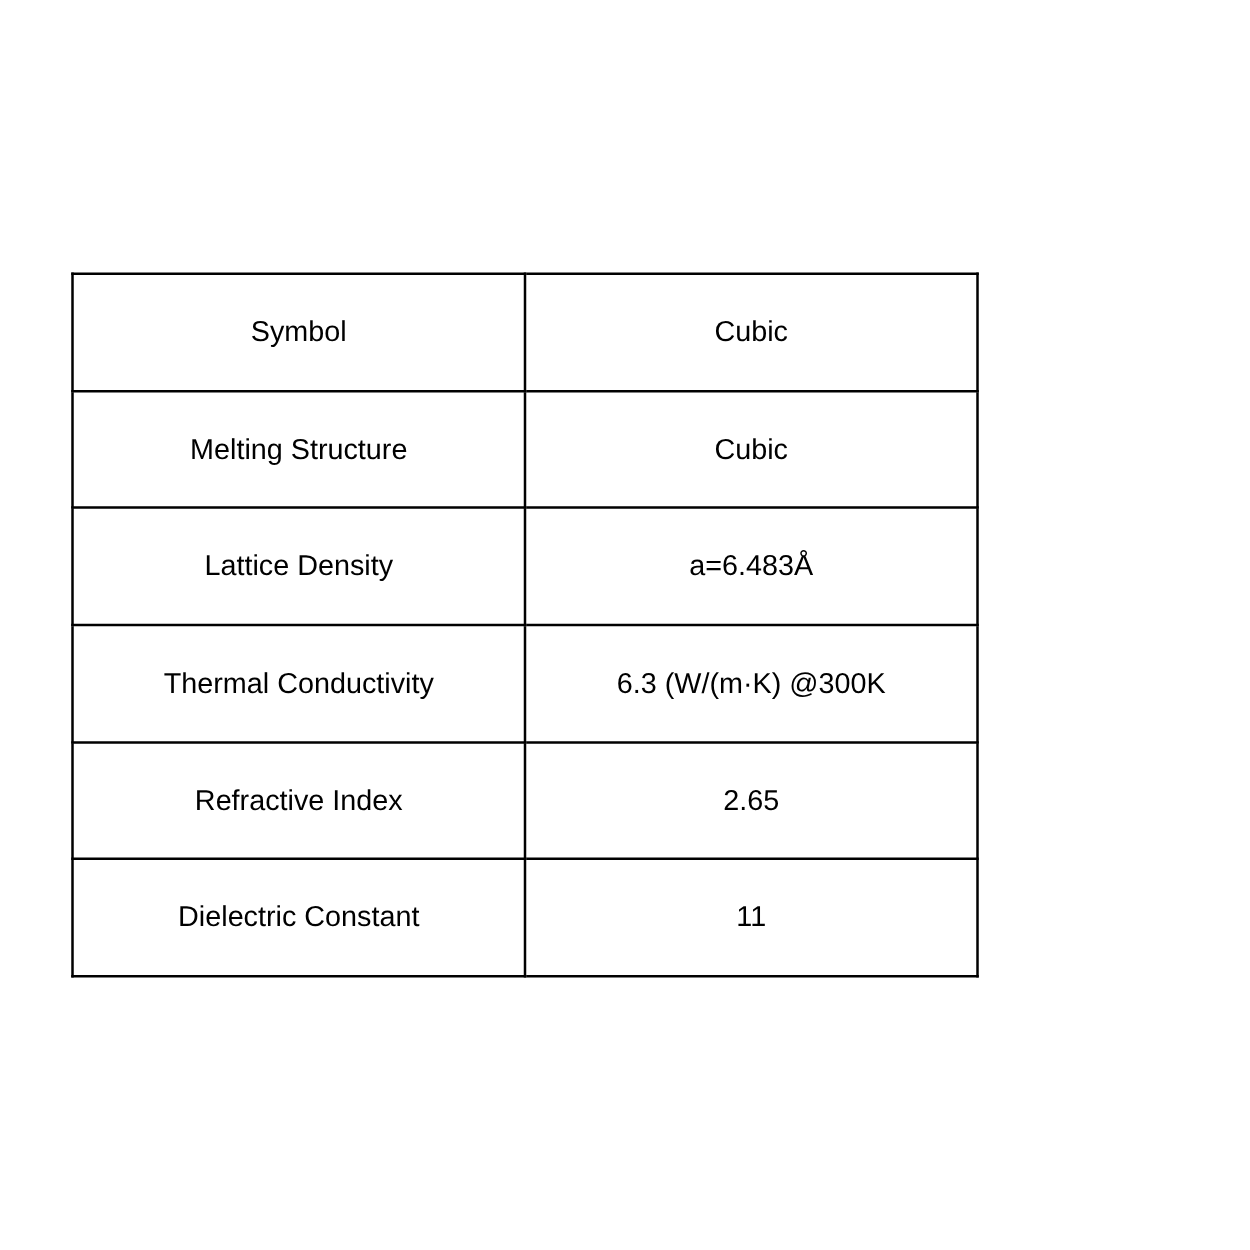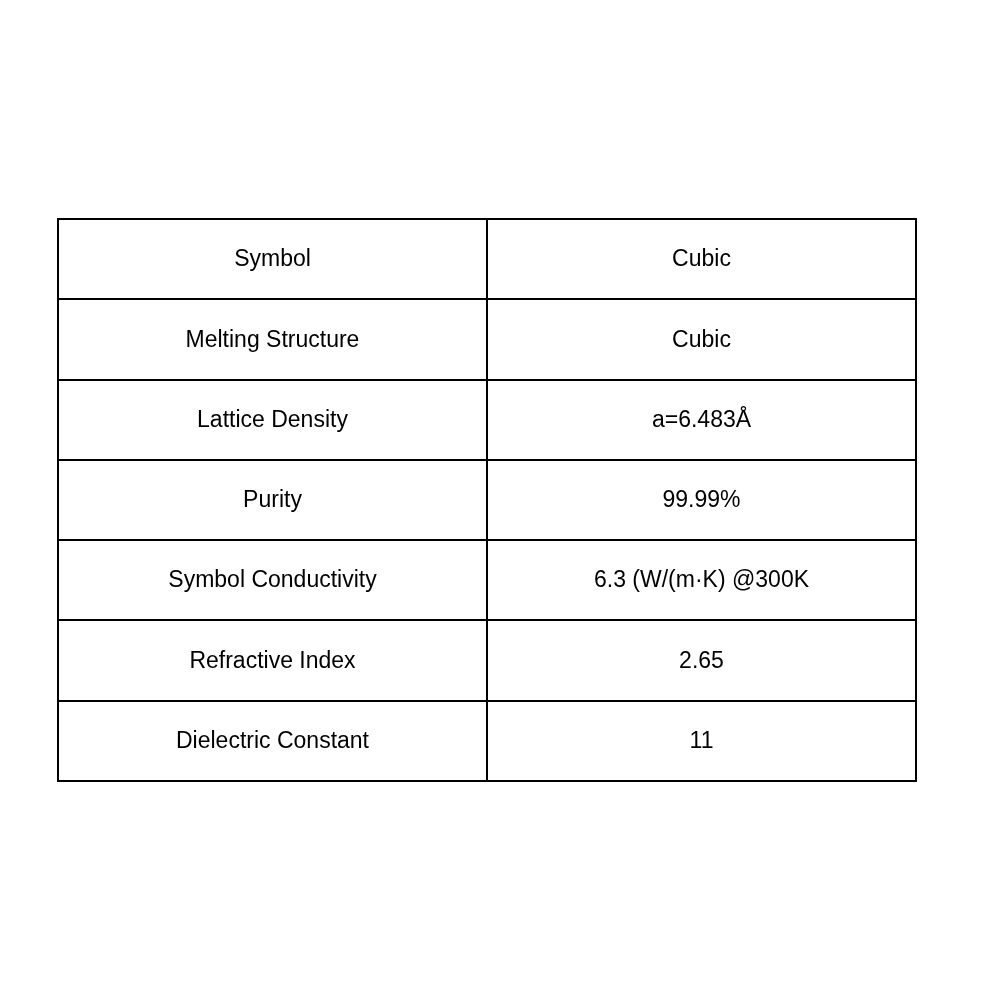--- a/index.html
+++ b/index.html
@@ -11,21 +11,21 @@
     height: 1000px;
     background: #ffffff;
     position: relative;
     font-family: "Liberation Sans", "DejaVu Sans", sans-serif;
     overflow: hidden;
   }
   .spec-table {
     position: absolute;
     left: 57px;
     top: 218px;
-    width: 860px;
+    width: 726px;
     height: 564px;
     border-collapse: collapse;
     table-layout: fixed;
   }
   .spec-table td {
     border: 2px solid #000000;
     width: 50%;
     text-align: center;
     vertical-align: middle;
     font-size: 23px;
@@ -46,25 +46,21 @@
     </tr>
     <tr>
       <td>Melting Structure</td>
       <td>Cubic</td>
     </tr>
     <tr>
       <td>Lattice Density</td>
       <td>a=6.483Å</td>
     </tr>
     <tr>
-      <td>Purity</td>
-      <td>99.99%</td>
-    </tr>
-    <tr>
-      <td>Symbol Conductivity</td>
+      <td>Thermal Conductivity</td>
       <td>6.3 (W/(m·K) @300K</td>
     </tr>
     <tr>
       <td>Refractive Index</td>
       <td>2.65</td>
     </tr>
     <tr>
       <td>Dielectric Constant</td>
       <td>11</td>
     </tr>

